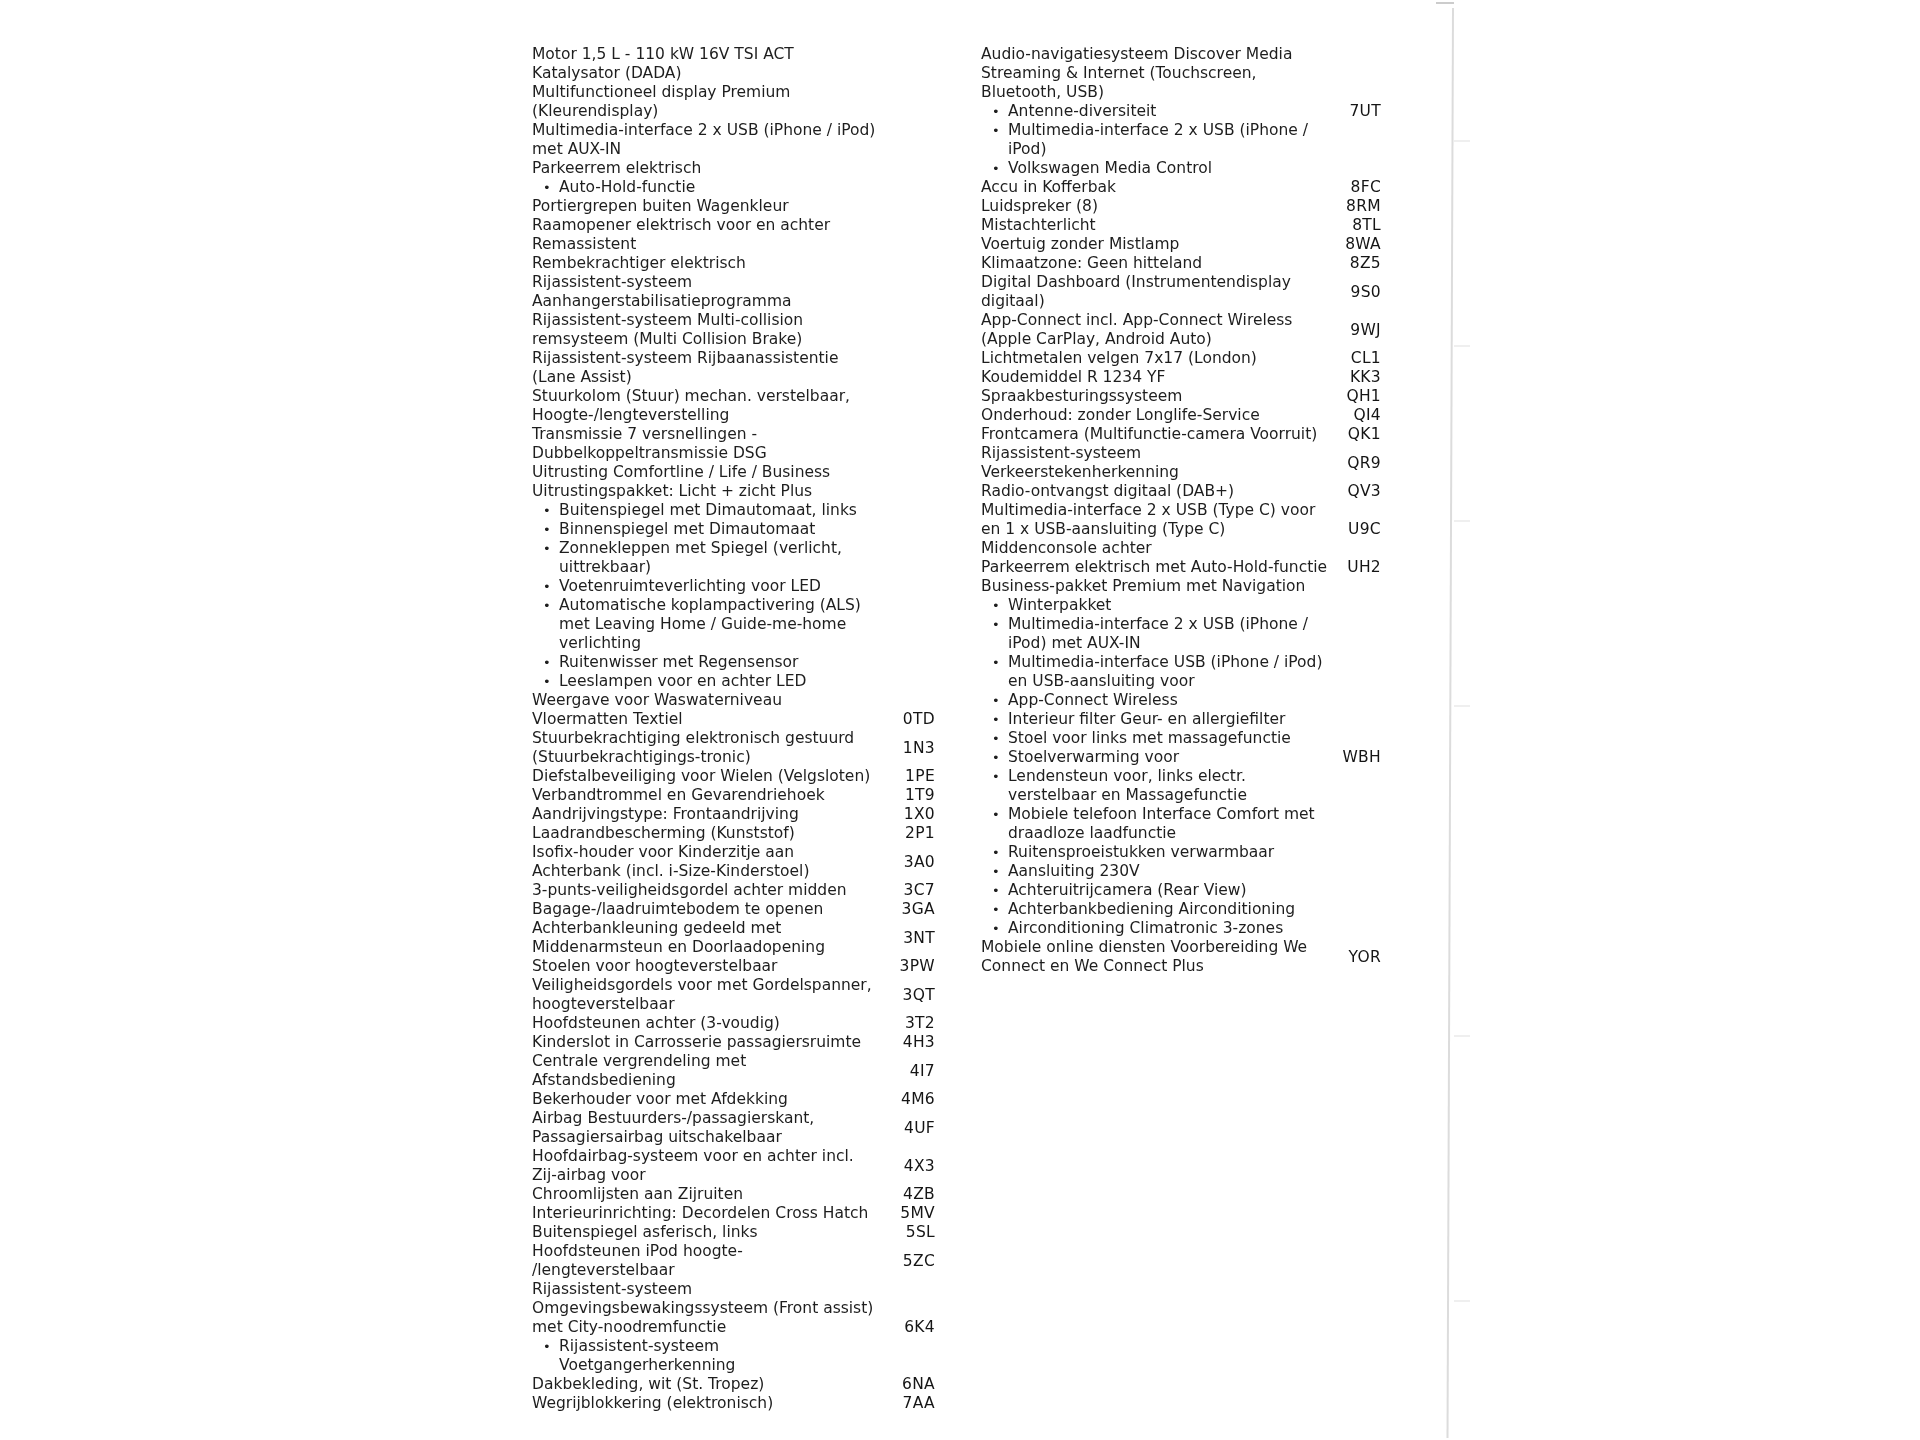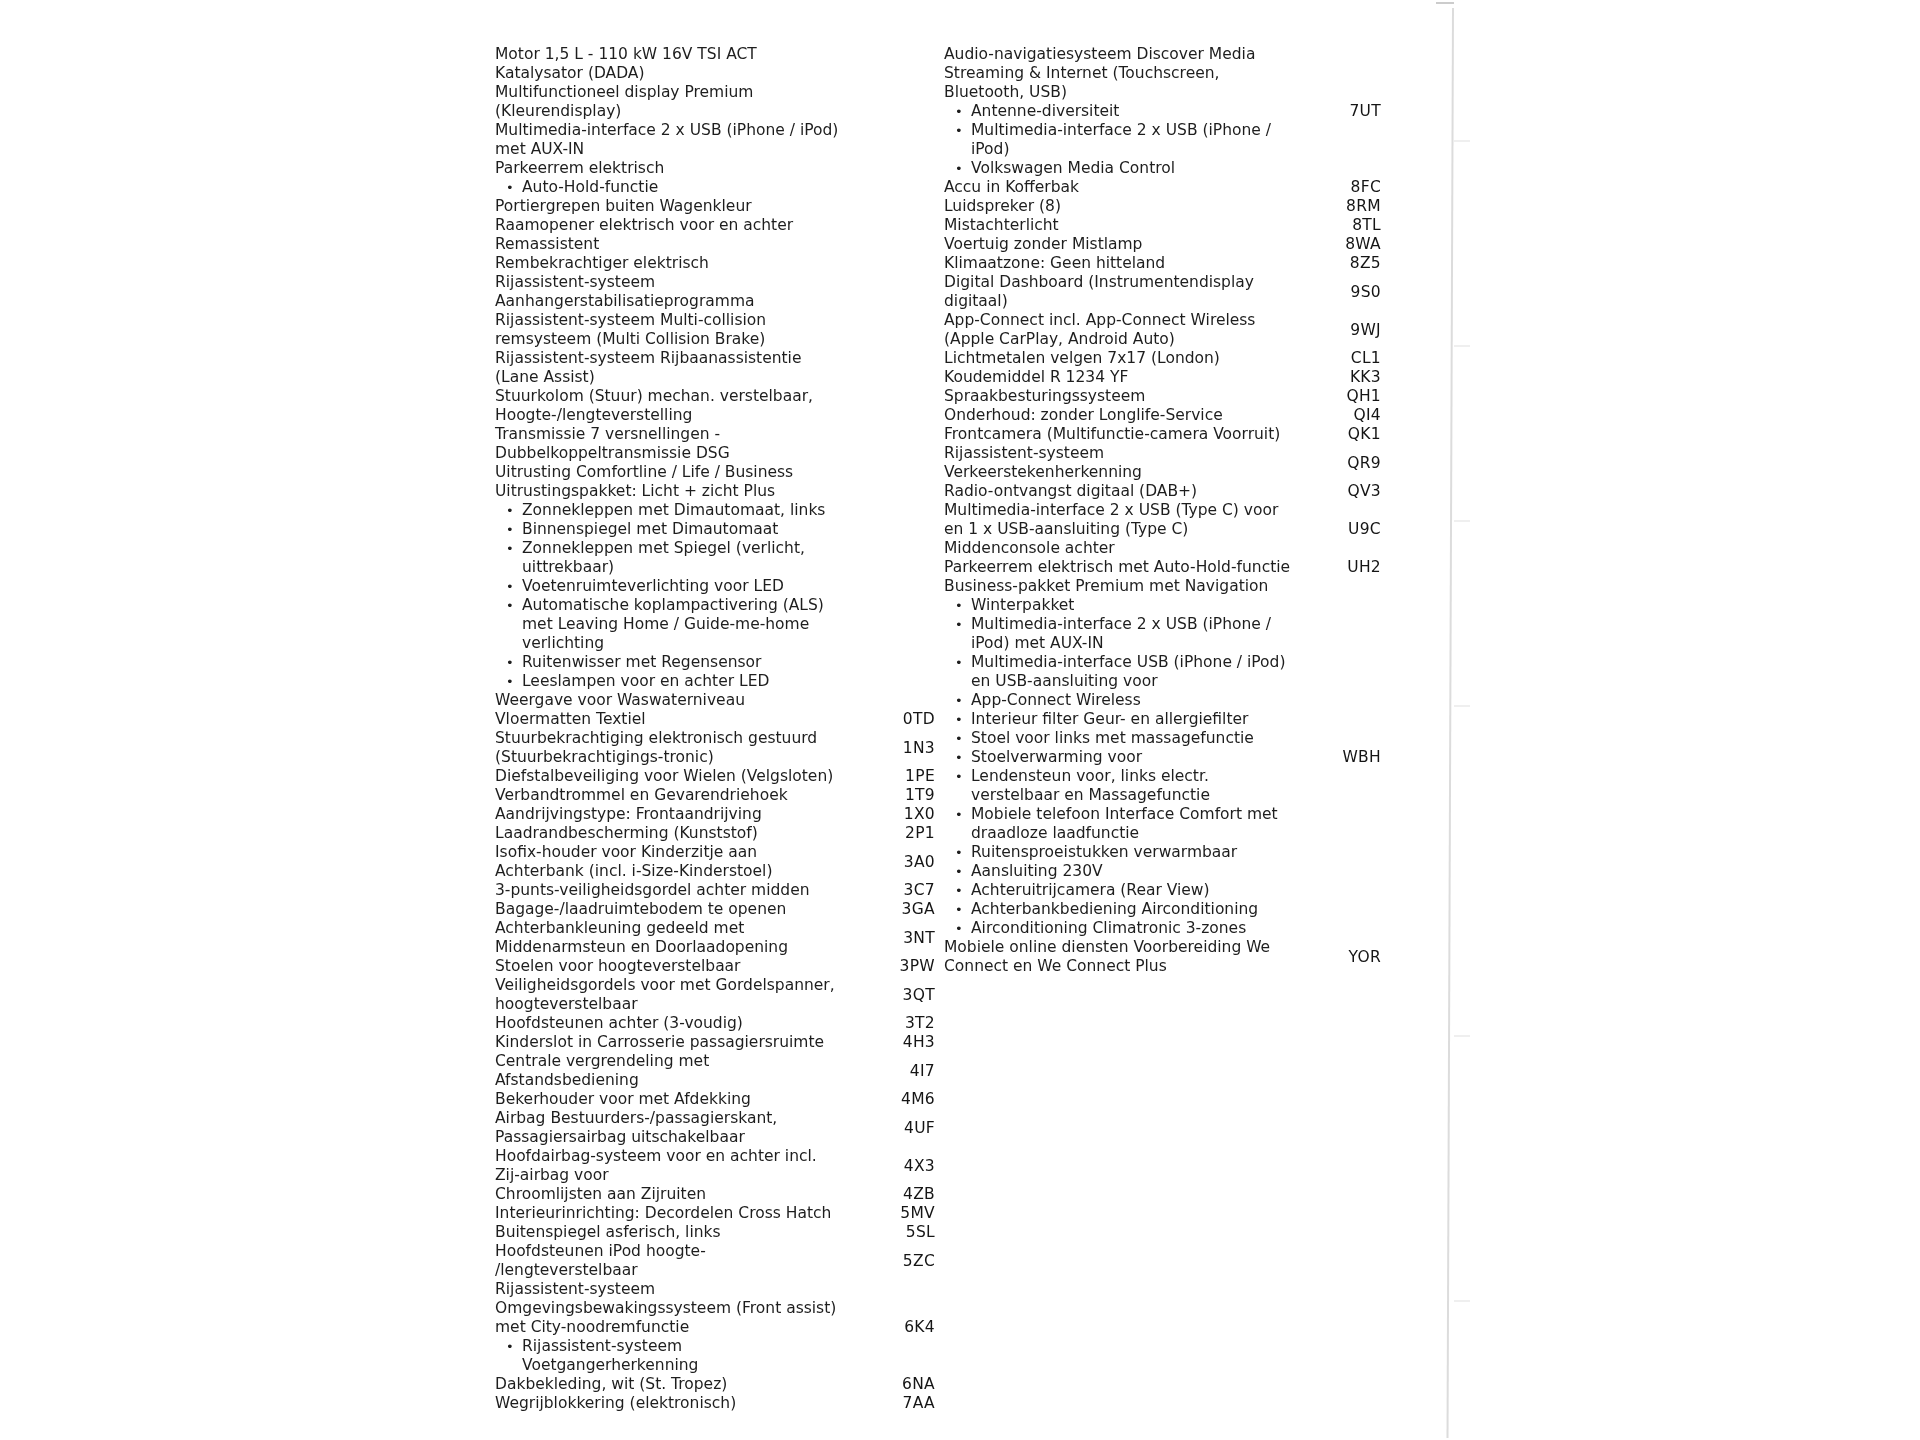--- a/index.html
+++ b/index.html
@@ -12,21 +12,21 @@
     color:#1e1e1e;
   }
   .col{
     position:absolute;
     top:45px;
     font-size:15.5px;
     line-height:19px;
   }
   .col-left{left:495px;width:440px;}
   .col-right{left:944px;width:437px;}
-  .item{display:flex;}
+  .item{display:flex;margin-left:37px;}
   .lines{flex:1 1 auto;min-width:0;}
   .line{position:relative;white-space:nowrap;}
   .line.ind1,.line.ind2{padding-left:27px;}
   .dot{
     position:absolute;left:11px;top:0;
     font-size:13px;
   }
   .code{
     flex:0 0 auto;
     display:flex;align-items:center;
@@ -137,21 +137,21 @@
         </div>
       </div>
       <div class="item">
         <div class="lines">
           <div class="line ind0"><span class="txt">Uitrusting Comfortline / Life / Business</span></div>
         </div>
       </div>
       <div class="item">
         <div class="lines">
           <div class="line ind0"><span class="txt">Uitrustingspakket: Licht + zicht Plus</span></div>
-          <div class="line ind1"><span class="dot">•</span><span class="txt">Zonnekleppen met Dimautomaat, links</span></div>
+          <div class="line ind1"><span class="dot">•</span><span class="txt">Buitenspiegel met Dimautomaat, links</span></div>
           <div class="line ind1"><span class="dot">•</span><span class="txt">Binnenspiegel met Dimautomaat</span></div>
           <div class="line ind1"><span class="dot">•</span><span class="txt">Zonnekleppen met Spiegel (verlicht,</span></div>
           <div class="line ind2"><span class="txt">uittrekbaar)</span></div>
           <div class="line ind1"><span class="dot">•</span><span class="txt">Voetenruimteverlichting voor LED</span></div>
           <div class="line ind1"><span class="dot">•</span><span class="txt">Automatische koplampactivering (ALS)</span></div>
           <div class="line ind2"><span class="txt">met Leaving Home / Guide-me-home</span></div>
           <div class="line ind2"><span class="txt">verlichting</span></div>
           <div class="line ind1"><span class="dot">•</span><span class="txt">Ruitenwisser met Regensensor</span></div>
           <div class="line ind1"><span class="dot">•</span><span class="txt">Leeslampen voor en achter LED</span></div>
         </div>

